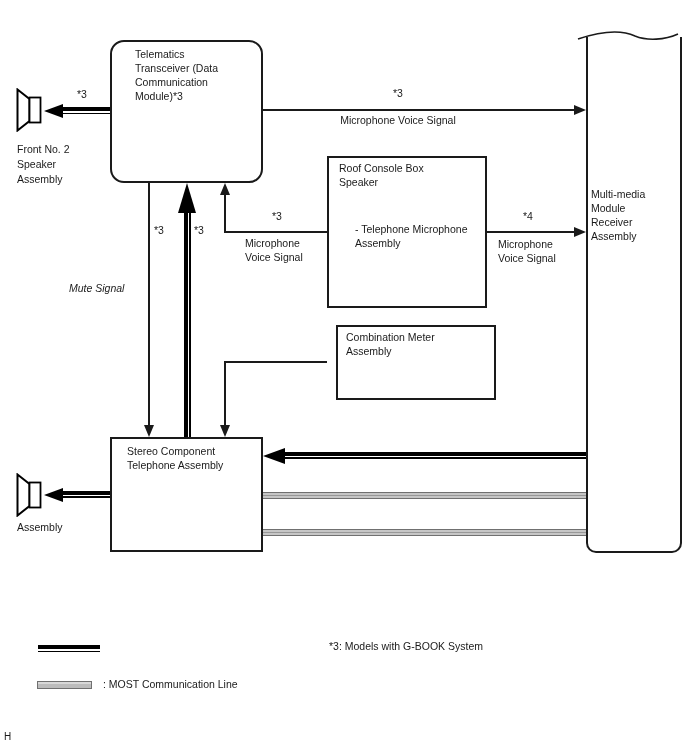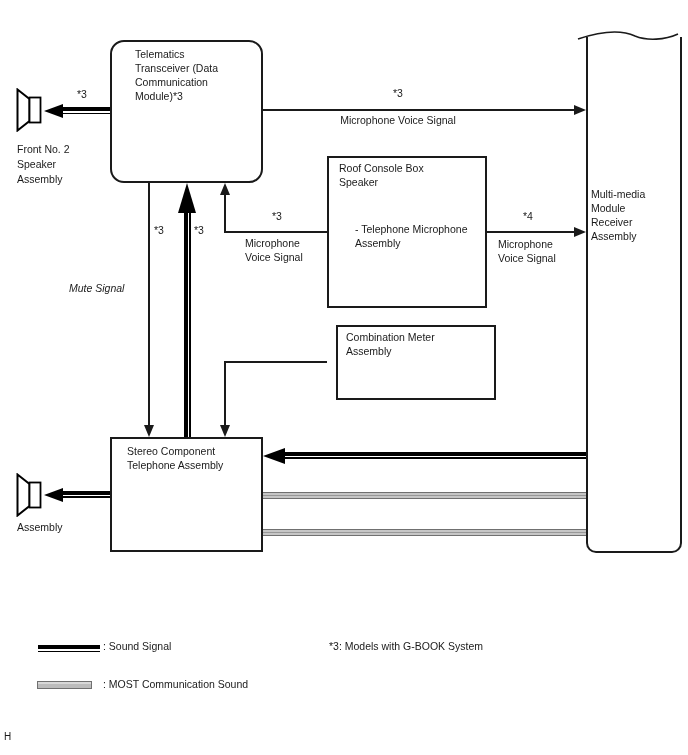--- a/index.html
+++ b/index.html
@@ -120,22 +120,21 @@
   <div class="sound-h" style="left:283px; top:452px; width:303px;"></div>
   <div class="tri arr-left-xl" style="left:263px; top:448px;"></div>
 
   <div class="most" style="left:263px; top:492px; width:323px;"></div>
   <div class="most" style="left:263px; top:529px; width:323px;"></div>
 
   <div class="sound-h" style="left:60px; top:491px; width:50px;"></div>
   <div class="tri arr-left-big" style="left:44px; top:488px;"></div>
 
   <div class="sound-h" style="left:38px; top:645px; width:62px;"></div>
-  <div class="lbl" style="left:103px; top:640px; width:160px;">: Sound Signal</div>
 
   <div class="legend-most" style="left:37px; top:681px; width:55px;"></div>
-  <div class="lbl" style="left:103px; top:678px; width:200px;">: MOST Communication Sound</div>
+  <div class="lbl" style="left:103px; top:678px; width:200px;">: MOST Communication Line</div>
 
   <div class="lbl" style="left:329px; top:640px; width:220px;">*3: Models with G-BOOK System</div>
 
   <div class="lbl" style="left:4px; top:730px; font-size:10px;">H</div>
 
 </div>
 
 </body></html>

